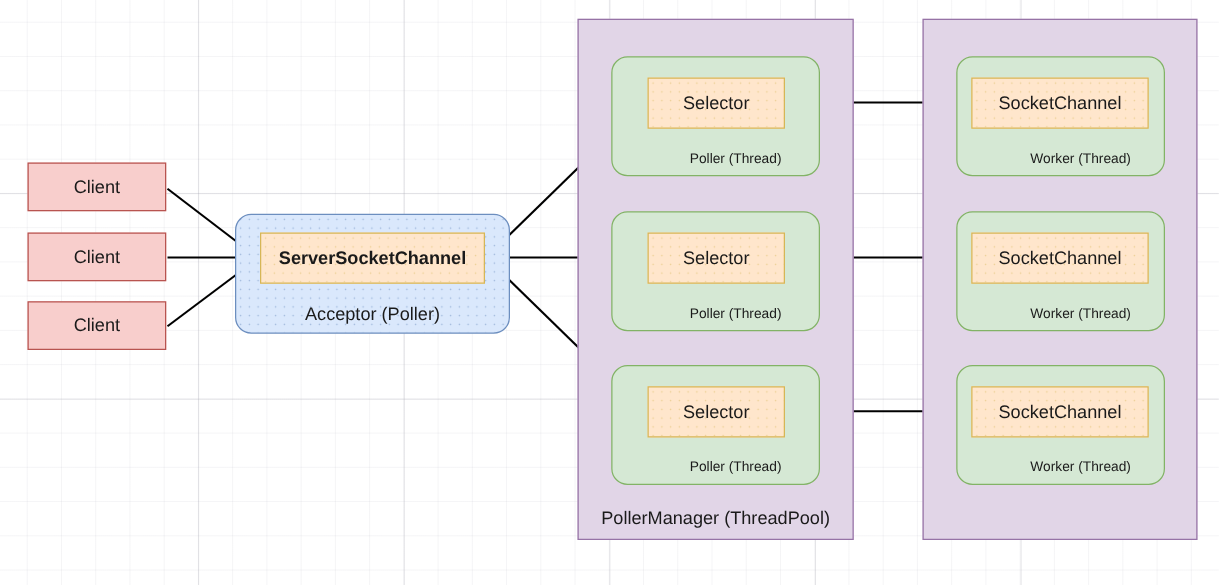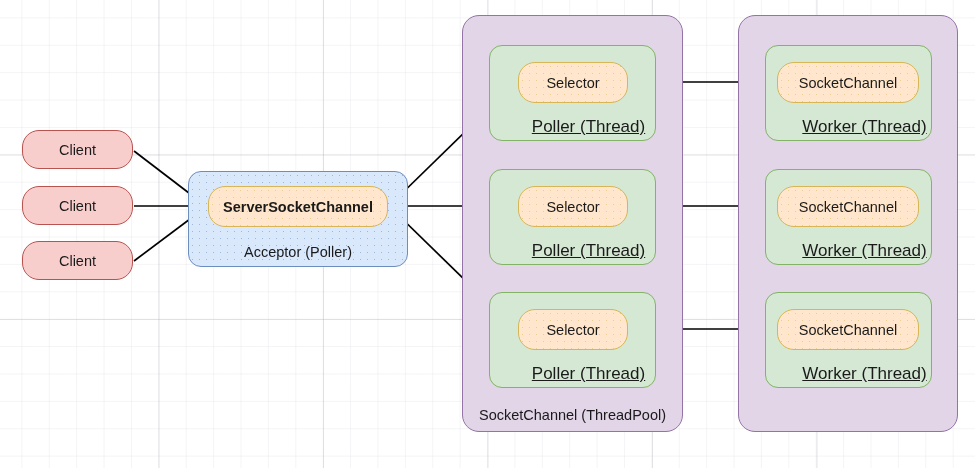--- a/index.html
+++ b/index.html
@@ -18,21 +18,21 @@
       linear-gradient(to bottom, rgba(170,170,180,0.30) 1px, transparent 1px),
       linear-gradient(to right, rgba(190,190,200,0.16) 1px, transparent 1px),
       linear-gradient(to bottom, rgba(190,190,200,0.16) 1px, transparent 1px);
     background-size:
       164.5px 164.5px,
       164.5px 164.5px,
       27.4px 27.4px,
       27.4px 27.4px;
     background-position: -6px -10px, -6px -10px, -6px -10px, -6px -10px;
   }
-  .box{position:absolute;box-sizing:border-box;display:flex;align-items:center;justify-content:center;text-align:center;border-radius:17px;}
+  .box{position:absolute;box-sizing:border-box;display:flex;align-items:center;justify-content:center;text-align:center;}
   .lbl{position:absolute;box-sizing:border-box;display:flex;align-items:center;justify-content:center;text-align:center;}
 
   
   .client{
     background:#f8cecc;
     border:1.6px solid #b85450;
     color:#1a1a1a;
     font-size:14.5px;
     width:111px;height:39px;
     left:22px;
@@ -74,21 +74,21 @@
 
   
   .green{
     background:#d5e8d4;
     border:1.6px solid #82b366;
     border-radius:13px;
     width:167px;height:96px;
   }
   .green-label{
     width:199px;height:28px;
-    font-size:17px;color:#1a1a1a;text-decoration:underline;
+    font-size:11px;color:#1a1a1a;
   }
   .selector{width:110px;height:41px;}
   .sockch{width:142px;height:41px;}
 
   svg.edges{position:absolute;left:0;top:0;width:975px;height:468px;overflow:visible;pointer-events:none;}
   .edge{stroke:#000000;stroke-width:1.7px;fill:none;}
 </style>
 </head>
 <body>
 
@@ -145,21 +145,21 @@
     <span>Client</span>
   </div>
 
   <div class="box acceptor"></div>
   <div class="lbl acceptor-label">Acceptor (Poller)</div>
   <div class="box yellow ssc">
     <span>ServerSocketChannel</span>
   </div>
 
   <div class="box pool" style="left:462px;top:15px;width:221px;height:417px;"></div>
-  <div class="lbl pool-label" style="left:462px;top:400px;width:221px;height:30px;">SocketChannel (ThreadPool)</div>
+  <div class="lbl pool-label" style="left:462px;top:400px;width:221px;height:30px;">PollerManager (ThreadPool)</div>
 
   <div class="box green" style="left:489px;top:45px;"></div>
   <div class="lbl green-label" style="left:489px;top:113px;">Poller (Thread)</div>
   <div class="box yellow selector" style="left:518px;top:62px;">
     <span>Selector</span>
   </div>
 
   <div class="box green" style="left:489px;top:169px;"></div>
   <div class="lbl green-label" style="left:489px;top:237px;">Poller (Thread)</div>
   <div class="box yellow selector" style="left:518px;top:186px;">

